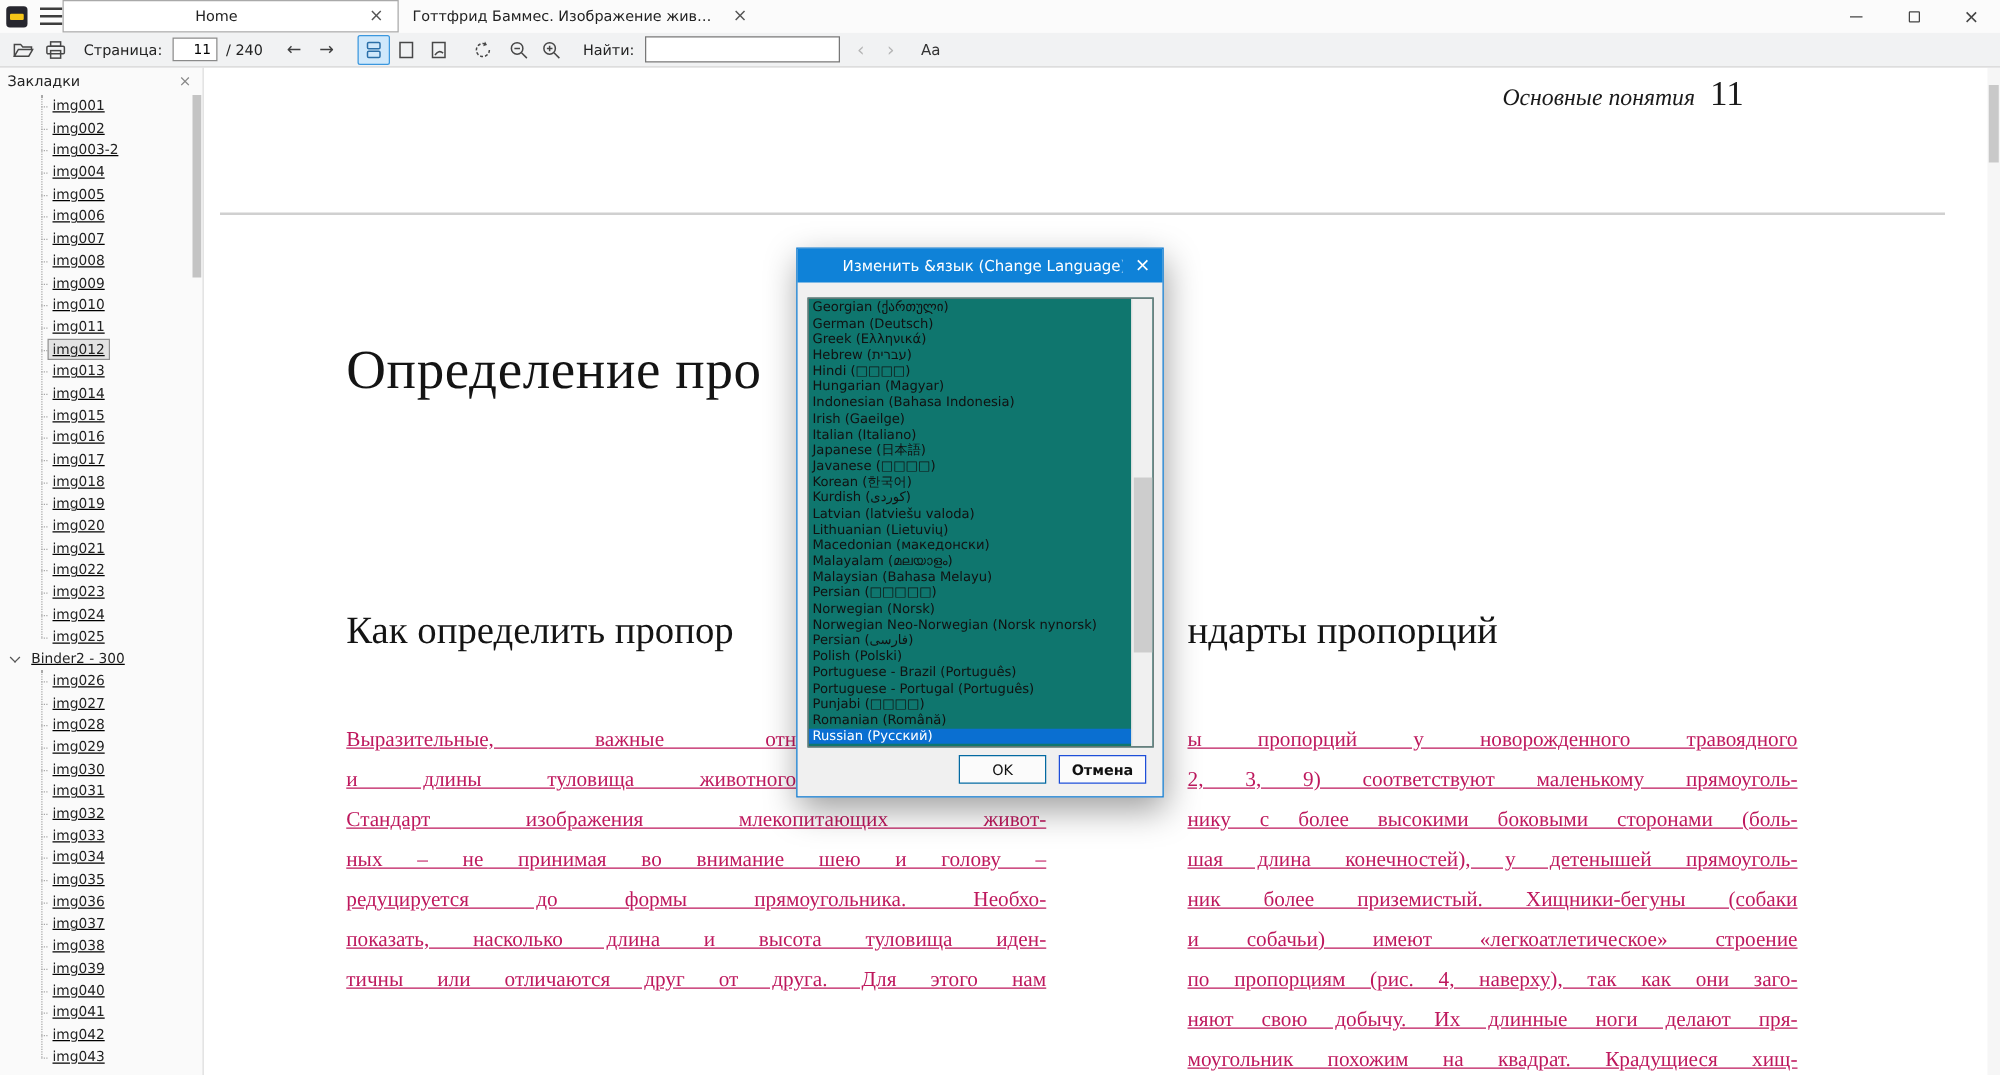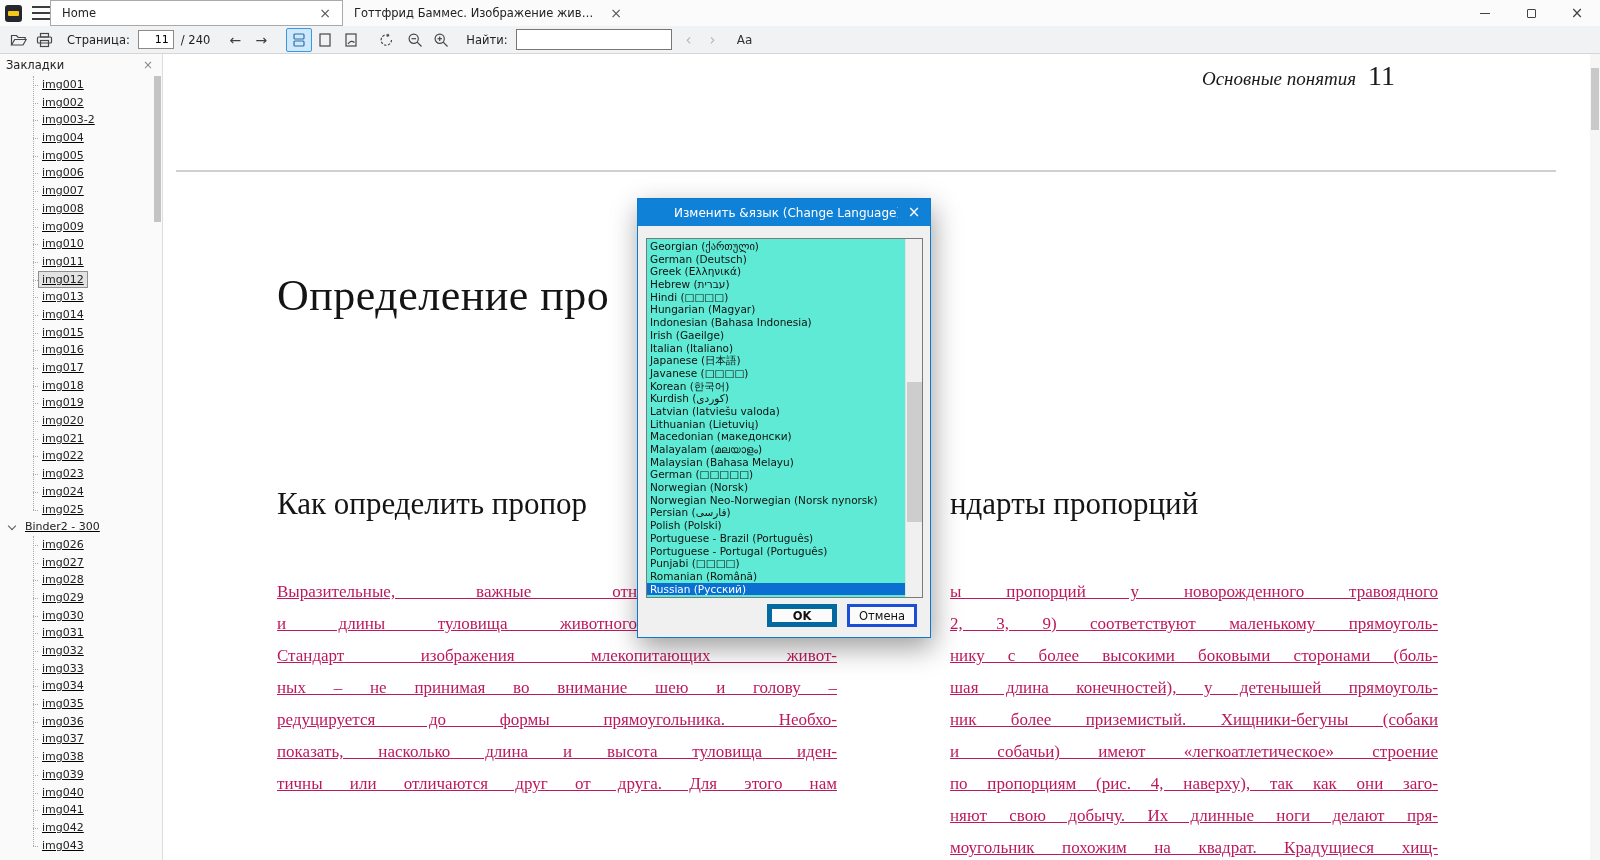--- a/index.html
+++ b/index.html
@@ -11,21 +11,21 @@
               background:#fbfbfb; display:flex; align-items:center; z-index:20; }
   .app-icon { width:17px; height:17px; margin-left:5px; background:#26262e; border-radius:3px;
               position:relative; flex:0 0 auto; cursor:pointer; }
   .app-icon::after { content:''; position:absolute; left:3px; top:6px; width:11px; height:5px;
               background:#f5c518; border-radius:1px; }
   .hamburger { width:18px; height:14px; margin-left:10px; display:flex; flex-direction:column;
               justify-content:space-between; cursor:pointer; flex:0 0 auto; }
   .hamburger i { display:block; height:2px; background:#3c3c3c; }
   .tab { height:26px; display:flex; align-items:center; padding:0 8px 0 11px; cursor:pointer;
          flex:0 0 auto; }
-  .tab.active { width:293px; background:#ffffff; border:1px solid #a9a9a9; }
+  .tab.active { width:269px; background:#ffffff; border:1px solid #a9a9a9;text-align:center; }
   .tab.inactive { width:290px; }
   .tab-label { font-size:11.5px; color:#222; white-space:nowrap; overflow:hidden;
                text-overflow:ellipsis; flex:1 1 auto; }
   .tab-close { font-size:14px; color:#555; margin-left:8px; padding:0 3px; flex:0 0 auto; }
   .win-controls { margin-left:auto; display:flex; height:26px; }
   .win-btn { width:46px; height:26px; display:flex; align-items:center; justify-content:center;
              cursor:pointer; color:#333; }
   .glyph-min { width:10px; height:1px; background:#444; }
   .glyph-max { width:9px; height:9px; border:1px solid #444; border-radius:1px; }
   .glyph-close { font-size:15px; line-height:1; color:#444; }
@@ -103,34 +103,34 @@
   .dialog { position:absolute; left:637px; top:198px; width:294px; height:440px;
             background:#f0f0f0; border:1px solid #0b79d0; z-index:100;
             box-shadow:2px 10px 26px rgba(0,0,0,0.38); }
   .dlg-titlebar { height:27px; background:#0f82d8; display:flex; align-items:center;
                   cursor:move; }
   .dlg-title { font-size:12px; color:#ffffff; padding-left:8px; flex:1; white-space:nowrap;
                overflow:hidden;margin-left:28px; }
   .dlg-close { width:32px; text-align:center; color:#fff; font-size:15px; cursor:pointer;
                line-height:27px; }
   .lang-list { position:absolute; left:8px; top:39px; width:277px; height:360px;
-               background:#5eead4; border:1px solid #7a7a7a; overflow:hidden; }
+               background:#0f766e; border:1px solid #7a7a7a; overflow:hidden; }
   .lang-items { position:absolute; left:0; top:1px; right:17px; }
   .lang-item { height:12.7px; line-height:12.7px; font-size:10.5px; color:#111;
                padding-left:3px; white-space:nowrap; overflow:hidden; cursor:pointer; }
   .lang-item.selected { background:#0a6fd1; color:#fff; }
   .list-scroll { position:absolute; right:0; top:0; width:17px; height:100%;
                  background:#f0f0f0; border-left:1px solid #e2e2e2; }
   .list-scroll .thumb { position:absolute; left:1px; top:143px; width:15px; height:140px;
                         background:#cdcdcd; cursor:pointer; }
   .dlg-buttons { position:absolute; right:13px; bottom:10px; display:flex; gap:10px; }
   .btn { width:70px; height:23px; font-size:11.5px; font-family:inherit; cursor:pointer;
          background:#fbfbfb; color:#111; }
-  .btn.ok { border:5px solid #0369a1;font-weight:bold; }
-  .btn.cancel { border:3px solid #1d4ed8; }
+  .btn.ok { border:1px solid #0369a1; }
+  .btn.cancel { border:1px solid #1d4ed8;font-weight:bold; }
 </style>
 </head>
 <body>
 
 <div class="titlebar">
   <div class="app-icon"></div>
   <div class="hamburger">
       <i></i>
       <i></i>
       <i></i>
@@ -336,21 +336,21 @@
         <div class="lang-item">Italian (Italiano)</div>
         <div class="lang-item">Japanese (日本語)</div>
         <div class="lang-item">Javanese (□□□□)</div>
         <div class="lang-item">Korean (한국어)</div>
         <div class="lang-item">Kurdish (كوردی)</div>
         <div class="lang-item">Latvian (latviešu valoda)</div>
         <div class="lang-item">Lithuanian (Lietuvių)</div>
         <div class="lang-item">Macedonian (македонски)</div>
         <div class="lang-item">Malayalam (മലയാളം)</div>
         <div class="lang-item">Malaysian (Bahasa Melayu)</div>
-        <div class="lang-item">German (□□□□□)</div>
+        <div class="lang-item">Persian (□□□□□)</div>
         <div class="lang-item">Norwegian (Norsk)</div>
         <div class="lang-item">Norwegian Neo-Norwegian (Norsk nynorsk)</div>
         <div class="lang-item">Persian (فارسی)</div>
         <div class="lang-item">Polish (Polski)</div>
         <div class="lang-item">Portuguese - Brazil (Português)</div>
         <div class="lang-item">Portuguese - Portugal (Português)</div>
         <div class="lang-item">Punjabi (□□□□)</div>
         <div class="lang-item">Romanian (Română)</div>
         <div class="lang-item selected">Russian (Русский)</div>
       </div>

